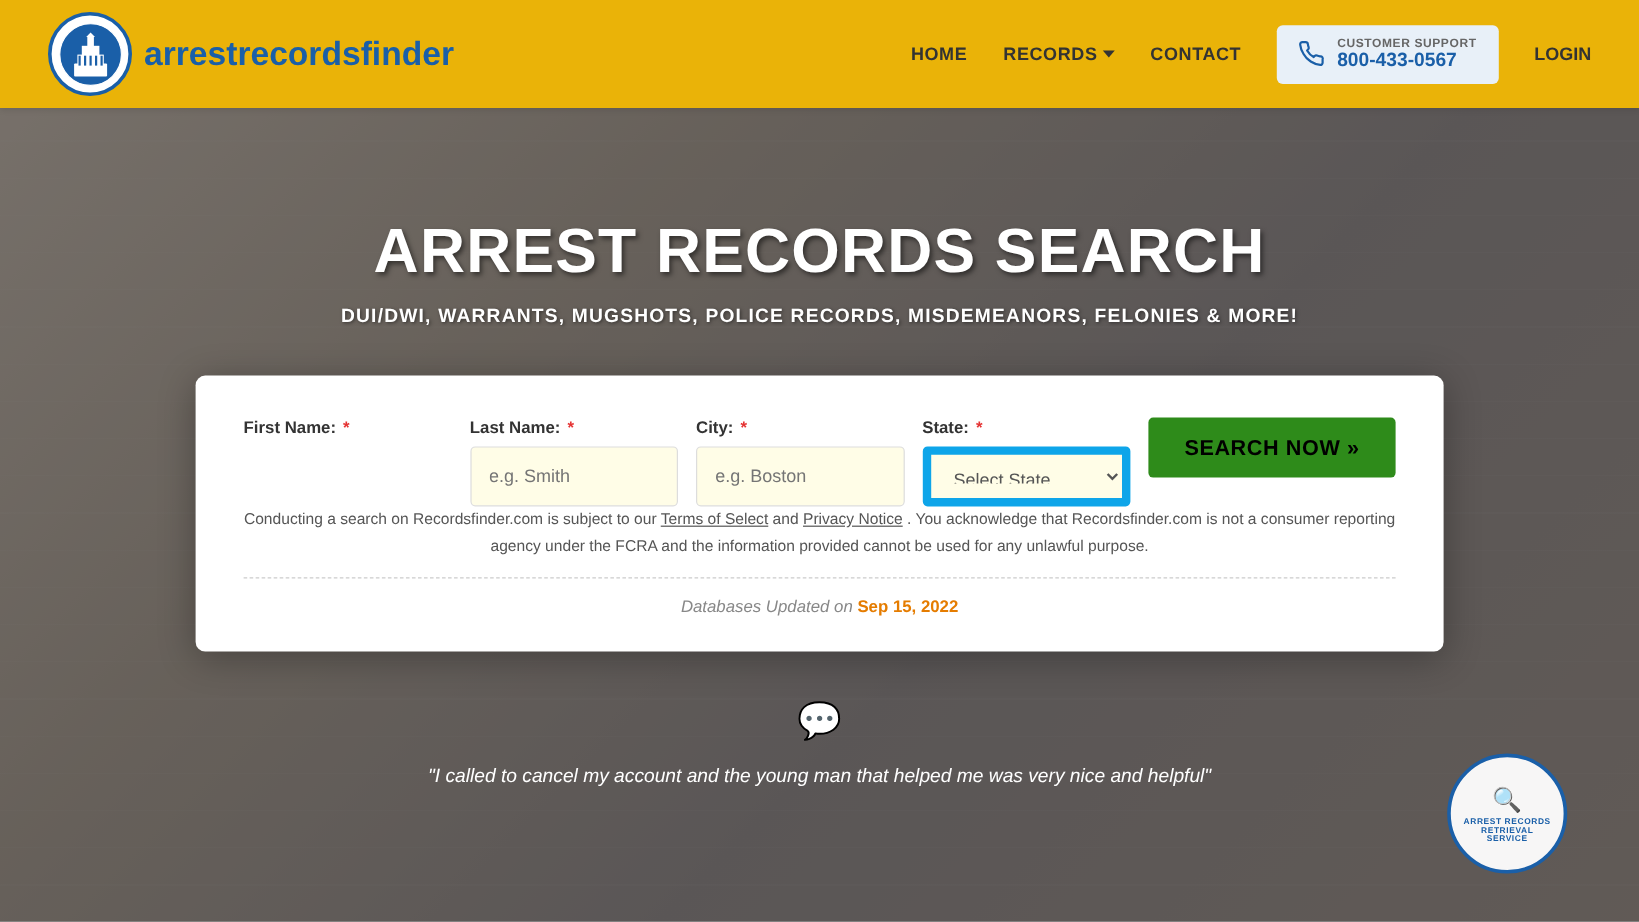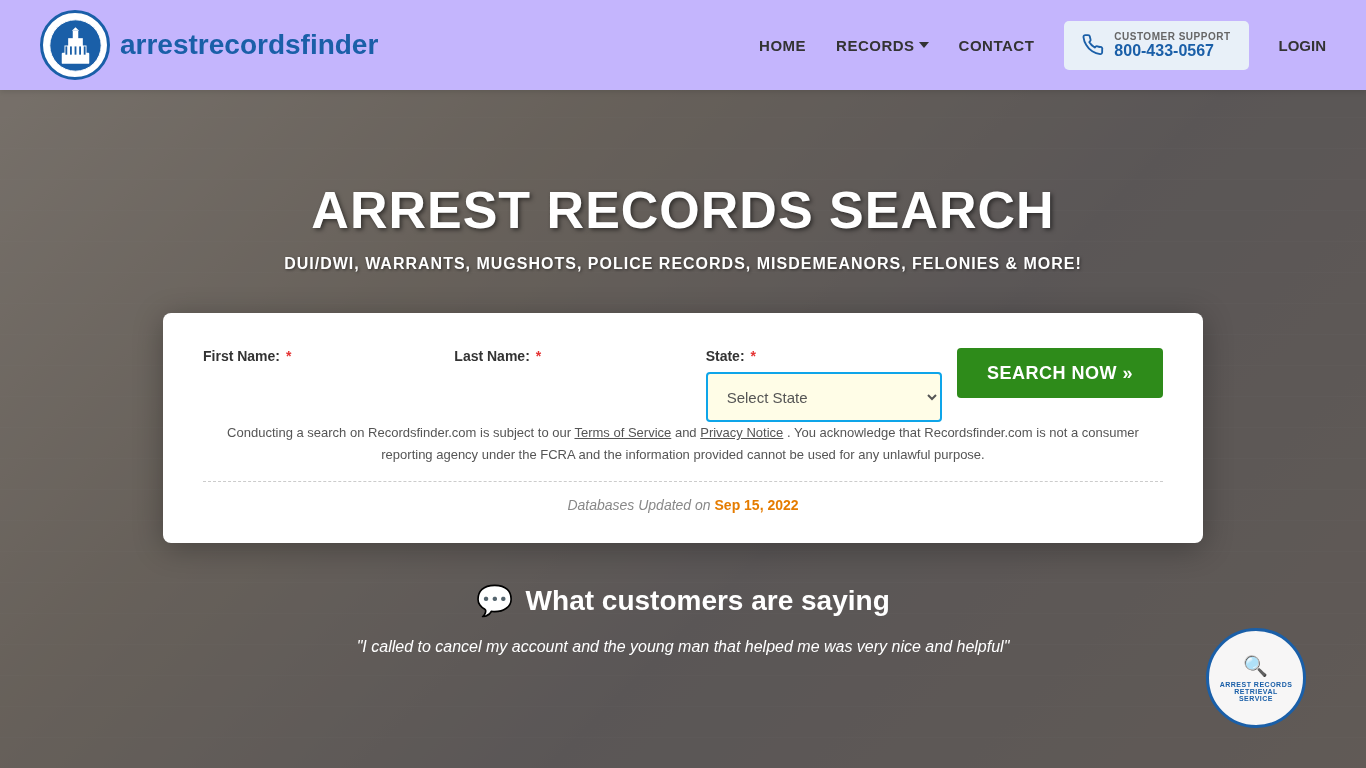--- a/index.html
+++ b/index.html
@@ -1,20 +1,20 @@
 <!DOCTYPE html>
 <html><head>
   <meta charset="utf-8">
   <style>
     * { margin: 0; padding: 0; box-sizing: border-box; }
     body { font-family: Arial, sans-serif; width: 1366px; min-height: 768px; overflow-x: hidden; }
 
     
     .header {
-      background: #c4b5fd;
+      background: #eab308;
       height: 90px;
       display: flex;
       align-items: center;
       padding: 0 40px;
       box-shadow: 0 2px 5px rgba(0,0,0,0.1);
       position: relative;
       z-index: 10;
     }
     .logo-area {
       display: flex;
@@ -218,33 +218,33 @@
       border-radius: 4px;
       font-size: 15px;
       color: #999;
       background: #fffde7;
       outline: none;
       height: 50px;
     }
     .state-select {
       width: 100%;
       padding: 12px 15px;
-      border: 2px solid #0ea5e9;
+      border: 7px solid #0ea5e9;
       border-radius: 4px;
       font-size: 15px;
       color: #555;
       background: #fffde7;
       outline: none;
       height: 50px;
       cursor: pointer;
       appearance: auto;
     }
     .search-btn {
       background: #2e8b1a;
-      color: #ffffff;
+      color: #000000;
       border: none;
       border-radius: 4px;
       padding: 1px 30px;
       height: 50px;
       font-size: 18px;
       font-weight: 800;
       cursor: pointer;
       white-space: nowrap;
       letter-spacing: 0.5px;
       min-width: 200px;
@@ -409,49 +409,55 @@
       <div class="form-row">
         <div class="form-field first-name">
           <label class="field-label">
             <span>First Name:</span><span class="required-star"> *</span>
           </label>
         </div>
         <div class="form-field last-name">
           <label class="field-label">
             <span>Last Name:</span><span class="required-star"> *</span>
           </label>
+          <input type="text" class="form-input" placeholder="e.g. Smith" style="">
+        </div>
+        <div class="form-field city">
+          <label class="field-label">
+            <span>City:</span><span class="required-star"> *</span>
+          </label>
+          <input type="text" class="form-input" placeholder="e.g. Boston" style="">
         </div>
         <div class="form-field state">
           <label class="field-label">
             <span>State:</span><span class="required-star"> *</span>
           </label>
           <select class="state-select" id="state-select"><option value="">Select State</option><option value="Alabama">Alabama</option><option value="Alaska">Alaska</option><option value="Arizona">Arizona</option><option value="Arkansas">Arkansas</option><option value="California">California</option><option value="Colorado">Colorado</option><option value="Connecticut">Connecticut</option><option value="Delaware">Delaware</option><option value="Florida">Florida</option><option value="Georgia">Georgia</option><option value="Hawaii">Hawaii</option><option value="Idaho">Idaho</option><option value="Illinois">Illinois</option><option value="Indiana">Indiana</option><option value="Iowa">Iowa</option><option value="Kansas">Kansas</option><option value="Kentucky">Kentucky</option><option value="Louisiana">Louisiana</option><option value="Maine">Maine</option><option value="Maryland">Maryland</option><option value="Massachusetts">Massachusetts</option><option value="Michigan">Michigan</option><option value="Minnesota">Minnesota</option><option value="Mississippi">Mississippi</option><option value="Missouri">Missouri</option><option value="Montana">Montana</option><option value="Nebraska">Nebraska</option><option value="Nevada">Nevada</option><option value="New Hampshire">New Hampshire</option><option value="New Jersey">New Jersey</option><option value="New Mexico">New Mexico</option><option value="New York">New York</option><option value="North Carolina">North Carolina</option><option value="North Dakota">North Dakota</option><option value="Ohio">Ohio</option><option value="Oklahoma">Oklahoma</option><option value="Oregon">Oregon</option><option value="Pennsylvania">Pennsylvania</option><option value="Rhode Island">Rhode Island</option><option value="South Carolina">South Carolina</option><option value="South Dakota">South Dakota</option><option value="Tennessee">Tennessee</option><option value="Texas">Texas</option><option value="Utah">Utah</option><option value="Vermont">Vermont</option><option value="Virginia">Virginia</option><option value="Washington">Washington</option><option value="West Virginia">West Virginia</option><option value="Wisconsin">Wisconsin</option><option value="Wyoming">Wyoming</option></select>
         </div>
         <button class="search-btn">SEARCH NOW »</button>
       </div>
 
       <p class="disclaimer">
         <span>Conducting a search on Recordsfinder.com is subject to our</span>
-        <a href="#">Terms of Service</a>
+        <a href="#">Terms of Select</a>
         <span>and</span>
         <a href="#">Privacy Notice</a>
         <span>. You acknowledge that Recordsfinder.com is not a consumer reporting agency under the FCRA and the information provided cannot be used for any unlawful purpose.</span>
       </p>
 
       <hr class="divider">
 
       <p class="db-update">
         <em><span>Databases Updated on</span> <span class="db-update-date">Sep 15, 2022</span></em>
       </p>
     </div>
 
     <div class="testimonials-section">
       <div class="testimonials-title">
         <span class="chat-icon">💬</span>
-        <span>What customers are saying</span>
       </div>
       <p class="testimonial-text">"I called to cancel my account and the young man that helped me was very nice and helpful"</p>
     </div>
   </div>
 
   <div class="badge">
     <div class="badge-circle">
       <span class="badge-icon">🔍</span>
       <span>ARREST RECORDS</span>
       <span>RETRIEVAL SERVICE</span>

